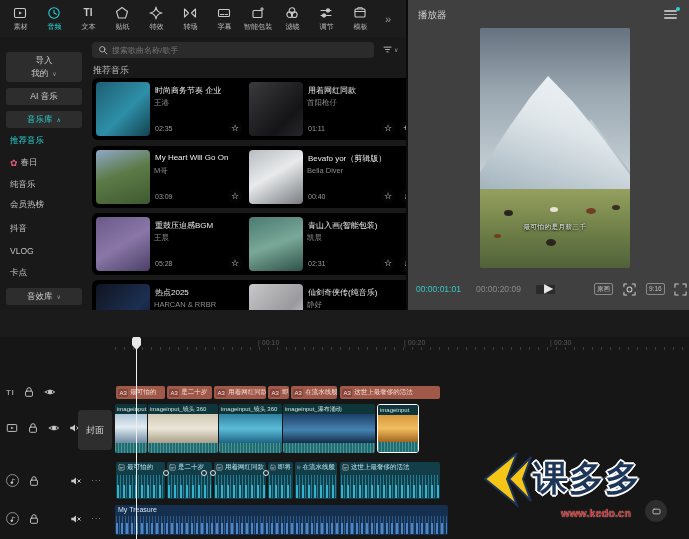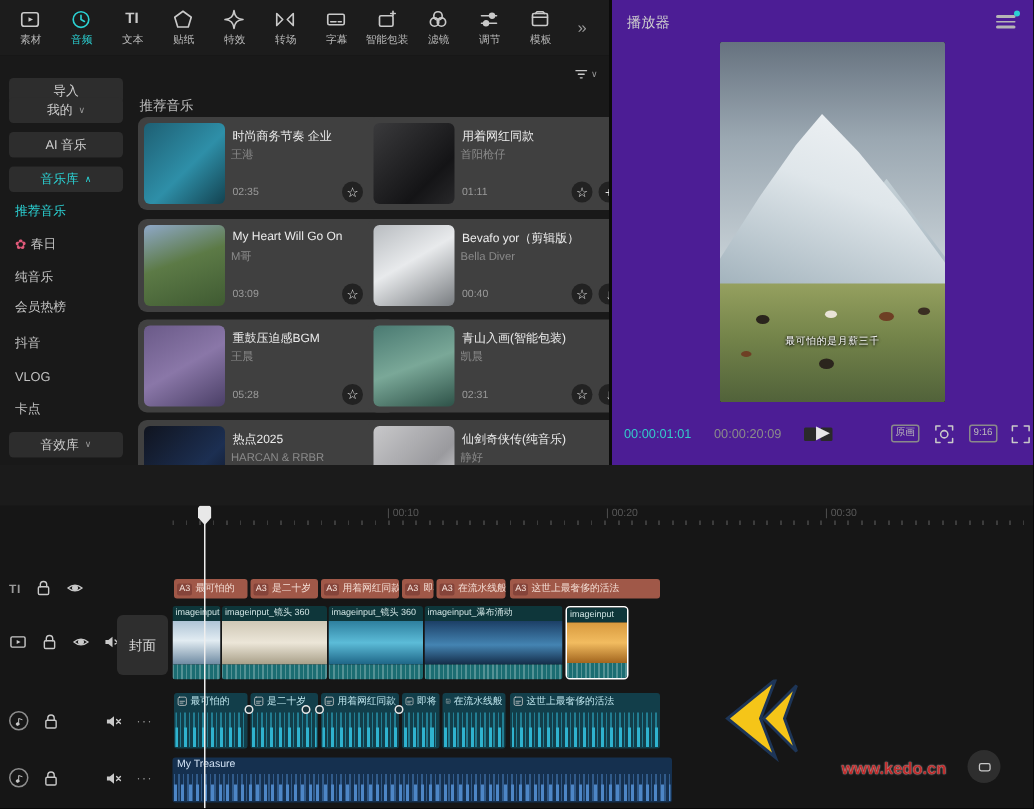--- a/index.html
+++ b/index.html
@@ -32,38 +32,38 @@
 
   
   .music-panel{position:absolute;left:88px;top:37px;width:318px;height:273px;background:#191919;overflow:hidden;}
   .search-bar{position:absolute;left:4px;top:5px;width:282px;height:16px;background:#2b2b2b;border-radius:4px;
               display:flex;align-items:center;gap:4px;padding:0 6px;box-sizing:border-box;cursor:text;}
   .search-ph{font-size:8px;color:#777;white-space:nowrap}
   .filter-btn{position:absolute;left:294px;top:7px;cursor:pointer;display:flex;align-items:center;gap:1px}
   .filter-btn .fchev{font-size:6px;color:#9a9a9a}
   .section-title{position:absolute;left:5px;top:27px;font-size:9px;color:#bdbdbd}
   .cards{position:absolute;left:0;top:0;width:318px;height:273px}
-  .card{position:absolute;width:173px;height:62px;background:#404040;border-radius:6px;cursor:pointer}
+  .card{position:absolute;width:173px;height:62px;background:#000000;border-radius:6px;cursor:pointer}
   .card:nth-of-type(odd){left:4px}
   .card:nth-of-type(even){left:157px}
   .card:nth-of-type(1),.card:nth-of-type(2){top:41px}
   .card:nth-of-type(3),.card:nth-of-type(4){top:109px}
   .card:nth-of-type(5),.card:nth-of-type(6){top:176px}
   .card:nth-of-type(7),.card:nth-of-type(8){top:243px}
   .thumb{position:absolute;left:4px;top:4px;width:54px;height:54px;border-radius:4px;}
   .ct{position:absolute;left:63px;top:7px;width:80px;font-size:8px;color:#ececec;white-space:nowrap;overflow:hidden}
   .ca{position:absolute;left:62px;top:20px;width:78px;font-size:7.5px;color:#8a8a8a;white-space:nowrap;overflow:hidden}
   .cd{position:absolute;left:63px;top:47px;font-size:7px;color:#9a9a9a}
   .acts{position:absolute;right:5px;bottom:5px;display:flex;gap:4px}
   .act{width:14px;height:14px;border-radius:50%;background:rgba(10,10,10,.55);color:#e8e8e8;font-size:9px;
        display:flex;align-items:center;justify-content:center;cursor:pointer}
   .act:empty{display:none}
 
   
-  .player-panel{position:absolute;left:408px;top:0;width:281px;height:310px;background:#4c1d95;}
+  .player-panel{position:absolute;left:408px;top:0;width:281px;height:310px;background:#404040;}
   .panel-divider{position:absolute;left:406px;top:0;width:2px;height:310px;background:#0b0b0b}
   .player-title{position:absolute;left:10px;top:9px;font-size:9.5px;color:#cfcfcf}
   .hamburger{position:absolute;right:12px;top:10px;width:13px;cursor:pointer}
   .hamburger i{display:block;height:1.5px;background:#b5b5b5;margin-bottom:2.2px;border-radius:1px}
   .ham-dot{position:absolute;right:-3px;top:-3px;width:4px;height:4px;border-radius:50%;background:#2bd1d3}
   .video{position:absolute;left:72px;top:28px;width:150px;height:240px;background:#000;overflow:hidden;border-radius:1px;cursor:pointer}
   .sky{position:absolute;left:0;top:0;width:100%;height:66%;background:linear-gradient(180deg,#66727f 0%,#9aa7b1 40%,#ccd5da 100%)}
   .mountain{position:absolute;left:-8%;bottom:32%;width:116%;height:48%;background:linear-gradient(200deg,#f4f6f8 0%,#dfe6ea 45%,#9fb0ba 100%);
             clip-path:polygon(46% 0%,60% 22%,78% 55%,100% 100%,0% 100%,22% 48%,36% 18%)}
   .mountain2{position:absolute;left:30%;bottom:32%;width:80%;height:30%;background:linear-gradient(200deg,#cfd9de,#8fa2ae);
@@ -261,20 +261,27 @@
     <div class="sb-item" style="top:229px">
         <span>卡点</span>
       </div>
     <button class="sb-btn" style="top:251px">
         <span>音效库</span>
         <span class="chev">∨</span>
       </button>
   </div>
 
   <div class="music-panel">
+    <div class="search-bar">
+      <svg class="ic" width="10" height="10" viewBox="0 0 14 14">
+          <circle cx="6" cy="6" r="3.8"></circle>
+          <path d="M9 9 L12.5 12.5"></path>
+        </svg>
+      <span class="search-ph">搜索歌曲名称/歌手</span>
+    </div>
     <div class="filter-btn">
       <svg class="ic" width="11" height="11" viewBox="0 0 14 14">
           <path d="M2.5 4 H11.5 M4.5 7 H9.5 M6.2 10 H7.8"></path>
         </svg>
       <span class="fchev">∨</span>
     </div>
     <div class="section-title">推荐音乐</div>
     <div class="cards">
 
         <div class="card">
@@ -661,16 +668,17 @@
     <svg class="ic" width="11" height="11" viewBox="0 0 14 14">
         <rect x="2.5" y="4" width="9" height="6" rx="1.5"></rect>
       </svg>
   </div>
 
   <div class="wm">
     <svg width="52" height="56" viewBox="0 0 52 56" style="position:absolute;left:0;top:2px">
       <polygon points="34,0 2,26 34,52 24,26" fill="#f5c518" stroke="#1d3557" stroke-width="2"></polygon>
       <polygon points="48,4 26,26 48,48 40,26" fill="#f5c518" stroke="#1d3557" stroke-width="2"></polygon>
     </svg>
+    <div class="wm-brand">课多多</div>
     <div class="wm-url">www.kedo.cn</div>
   </div>
 
 </div>
 
 </body></html>

